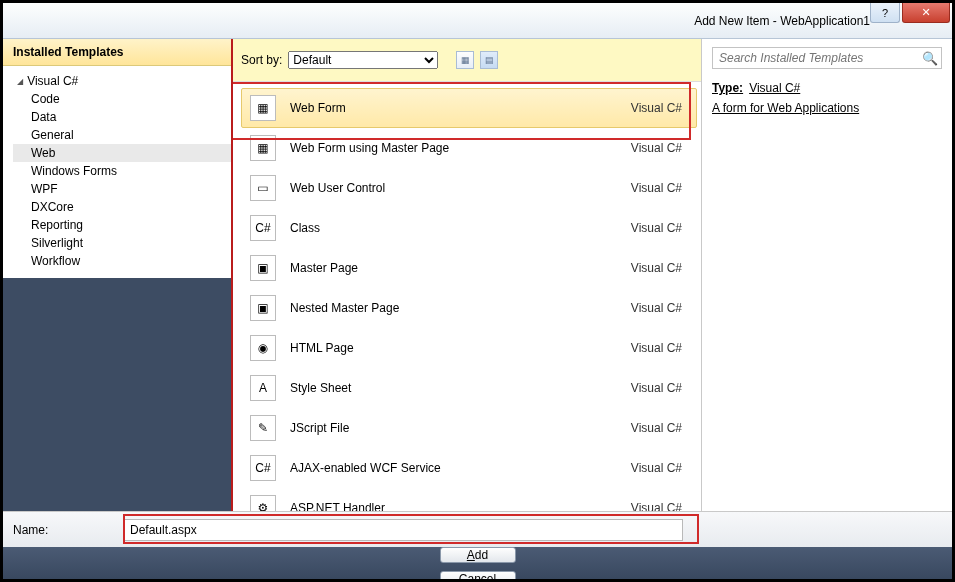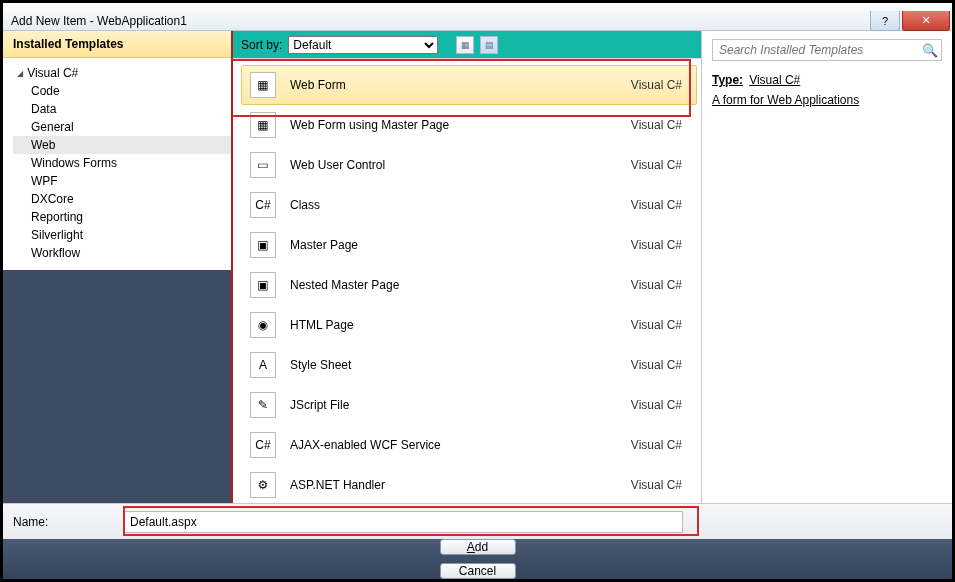--- a/index.html
+++ b/index.html
@@ -1,38 +1,38 @@
 <!DOCTYPE html>
 <html><head>
 <meta charset="utf-8">
 <style>
 * { box-sizing: border-box; margin: 0; padding: 0; font-family: "Segoe UI", Tahoma, sans-serif; }
 body { background: #fff; width: 955px; height: 582px; overflow: hidden; border: 3px solid #000; position: relative; }
 
-.titlebar { height: 28px; background: linear-gradient(#fdfefe,#e6edf4); display: flex; align-items: center; padding: 8px 0 0 8px; font-size: 12px; border-bottom: 1px solid #b7c5d6; }
+.titlebar { height: 36px; background: linear-gradient(#fdfefe,#e6edf4); display: flex; align-items: center; padding: 0 0 0 8px; font-size: 12px; border-bottom: 1px solid #b7c5d6; text-align: right; }
 .titlebar .title { flex: 1; }
 .titlebar .winbtns { display: flex; height: 100%; }
 .titlebar .winbtn { width: 30px; height: 20px; margin-top: 0; display: flex; align-items: center; justify-content: center; font-size: 11px; background: linear-gradient(#f6f8fb,#dbe4ef); border:1px solid #9fb2c9; border-top:none; border-radius:0 0 3px 3px; margin-right:2px;}
 .titlebar .winbtn.close { background: linear-gradient(#e67a6f,#c8402f); color:#fff; width:48px; border-color:#9a2c1f;}
 .titlebar .winbtn.help { background: linear-gradient(#eaf2fb,#cfe0f2); }
 
 .main { display: flex; height: 472px; }
 
 .leftcol { width: 230px; display:flex; flex-direction:column; border-right:2px solid #b91c1c; }
 .section-hdr { background: linear-gradient(#fff3c9,#ffe59a); font-weight:bold; font-size:12px; padding:6px 10px; border-bottom:1px solid #dcc97a; }
 .section-hdr.dark { background: linear-gradient(#4b5b74,#3d4c63); color:#fff; font-weight:normal; border:none; }
 .tree { flex:0 0 auto; background:#fff; padding:6px 0 8px 10px; font-size:12px; }
 .tree-row { padding:2px 4px 2px 18px; cursor:default; position:relative; }
 .tree-row.root { padding-left:4px; }
 .tree-row.root::before { content:"◢"; font-size:8px; color:#555; margin-right:4px; display:inline-block; transform:translateY(-1px);}
 .tree-row.sel { background:#e9e9e9; }
 .leftfill { flex:1; background:#3d4c63; }
 
 .midcol { flex:1; display:flex; flex-direction:column; background:#fff; border-right:1px solid #c9c9c9; }
-.sortbar { height:28px; display:flex; align-items:center; gap:6px; padding:0 8px; font-size:12px; border-bottom:1px solid #ddd; background:#14b8a6; }
+.sortbar { height:43px; display:flex; align-items:center; gap:6px; padding:0 8px; font-size:12px; border-bottom:1px solid #ddd; background:#fef9c3; }
 .sortbar select { font-size:12px; width:150px; }
 .viewbtn { width:18px; height:18px; border:1px solid #a9bcd4; background:linear-gradient(#fdfdfd,#e7eef7); display:inline-flex; align-items:center; justify-content:center; font-size:9px; color:#5a6f8c;}
 .viewbtn.active { background:linear-gradient(#e0ecfa,#c6dbf3); }
 
 .listwrap { position:relative; flex:1; overflow:hidden; }
 .highlightbox { position:absolute; border:2px solid #d02a2a; pointer-events:none; z-index:5; }
 .hb1 { left:-4px; top:0px; width:462px; height:58px; }
 .list { position:absolute; inset:0; overflow-y:scroll; padding:6px 4px 6px 8px; }
 .item { display:flex; align-items:center; height:40px; padding:0 8px; border:1px solid transparent; border-radius:2px; }
 .item.sel { background:linear-gradient(#fff4cf,#ffe9a8); border-color:#e6c96c; }

